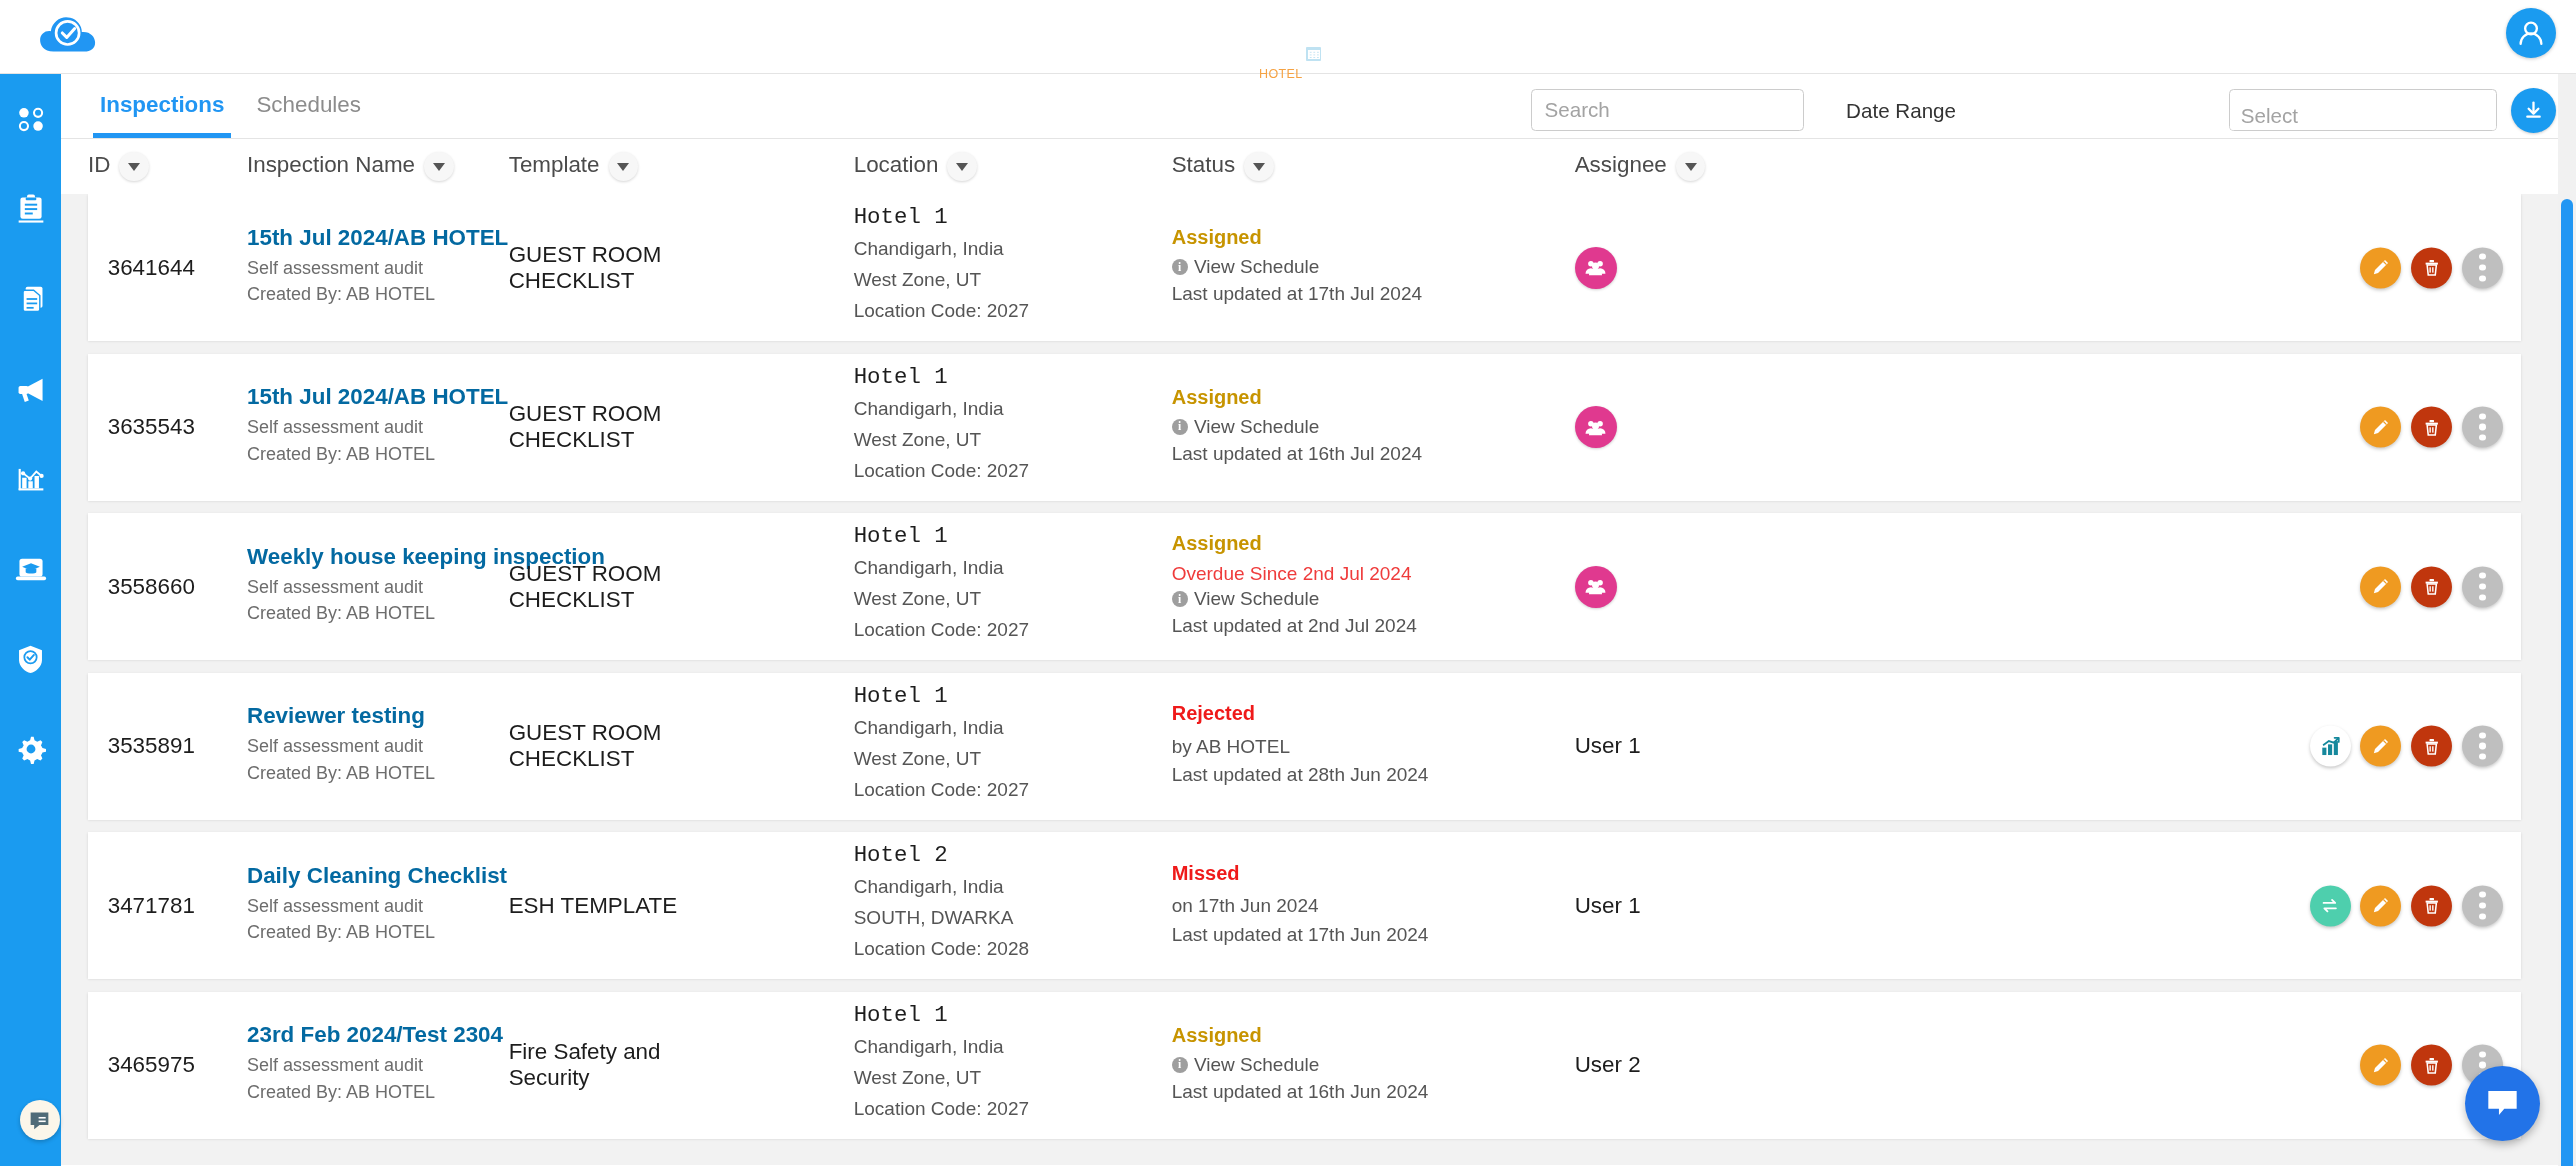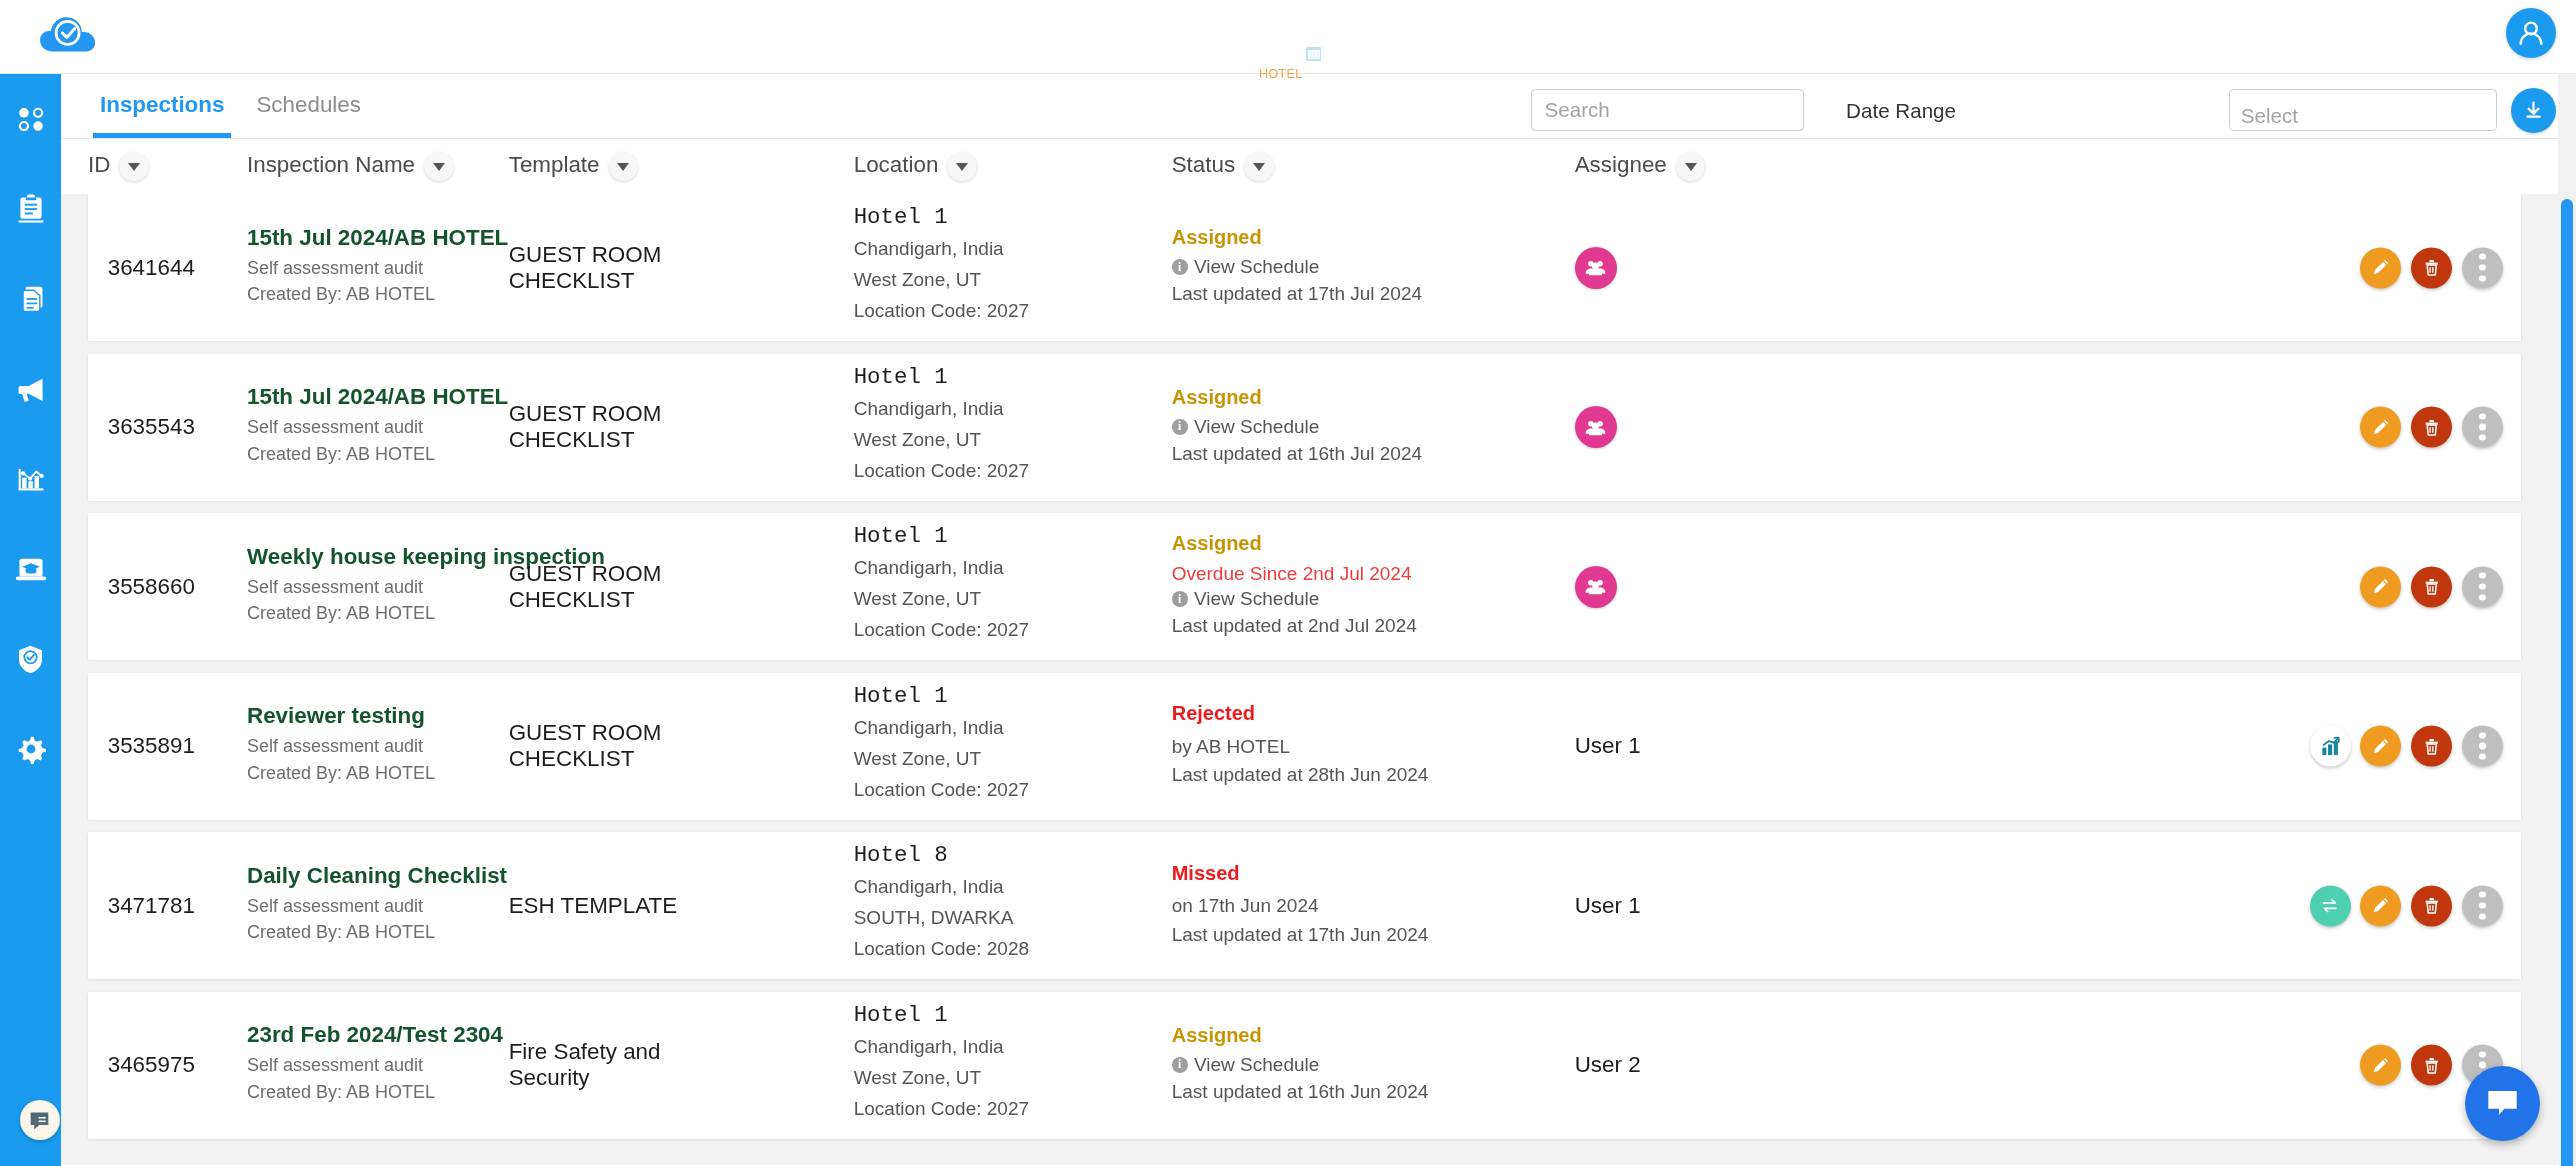--- a/index.html
+++ b/index.html
@@ -174,21 +174,21 @@
     display: flex; align-items: center;
   }
   .cell { position: relative; }
   .cell-id        { width: 89px; font-size: 22.4px; color: #1d1d1d; padding-left: 19.7px; }
   .cell-name      { width: 242px; margin-left: 70px; }
   .cell-template  { width: 197px; margin-left: 19.7px; font-size: 22.4px; color: #1d1d1d; }
   .cell-location  { width: 170px; margin-left: 148px; }
   .cell-status    { width: 206px; margin-left: 148px; }
   .cell-assignee  { width: 179px; margin-left: 197px; display: flex; align-items: center; }
 
-  .nm-title { font-size: 22.4px; font-weight: bold; color: #14532d; white-space: nowrap; margin-bottom: 7.2px; }
+  .nm-title { font-size: 22.4px; font-weight: bold; color: #0369a1; white-space: nowrap; margin-bottom: 7.2px; }
   .nm-sub   { font-size: 18px; color: #6d6d6d; margin-bottom: 5.4px; white-space: nowrap; }
 
   .loc-title { font-size: 22.4px; color: #1d1d1d; margin-bottom: 8px; white-space: nowrap; font-family: Liberation Mono, monospace; }
   .loc-line  { font-size: 19px; color: #555; margin-bottom: 9px; white-space: nowrap; }
 
   .st-label { font-size: 20px; font-weight: bold; margin-bottom: 7.2px; white-space: nowrap; }
   .st-assigned { color: #c79400; }
   .st-red      { color: #ef1a1a; }
   .st-overdue  { font-size: 19px; color: #ef3b3b; margin-bottom: 3.6px; white-space: nowrap; }
   .st-line     { font-size: 19px; color: #555; white-space: nowrap; line-height: 1.5; }
@@ -647,21 +647,21 @@
   </div>
       <div class="row">
     <div class="cell cell-id">3471781</div>
     <div class="cell cell-name">
       <div class="nm-title">Daily Cleaning Checklist</div>
       <div class="nm-sub">Self assessment audit</div>
       <div class="nm-sub">Created By: AB HOTEL</div>
     </div>
     <div class="cell cell-template">ESH TEMPLATE</div>
     <div class="cell cell-location">
-      <div class="loc-title">Hotel 8</div>
+      <div class="loc-title">Hotel 2</div>
       <div class="loc-line">Chandigarh, India</div>
       <div class="loc-line">SOUTH, DWARKA</div>
       <div class="loc-line">Location Code: 2028</div>
     </div>
     <div class="cell cell-status">
       <div class="st-label st-red">Missed</div>
       <div class="st-line">on 17th Jun 2024</div>
       <div class="st-line">Last updated at 17th Jun 2024</div>
     </div>
     <div class="cell cell-assignee">

